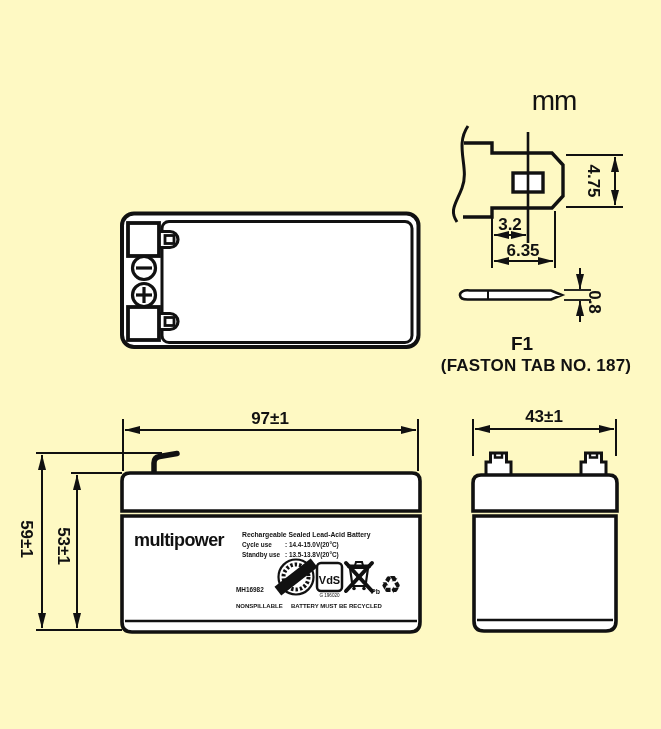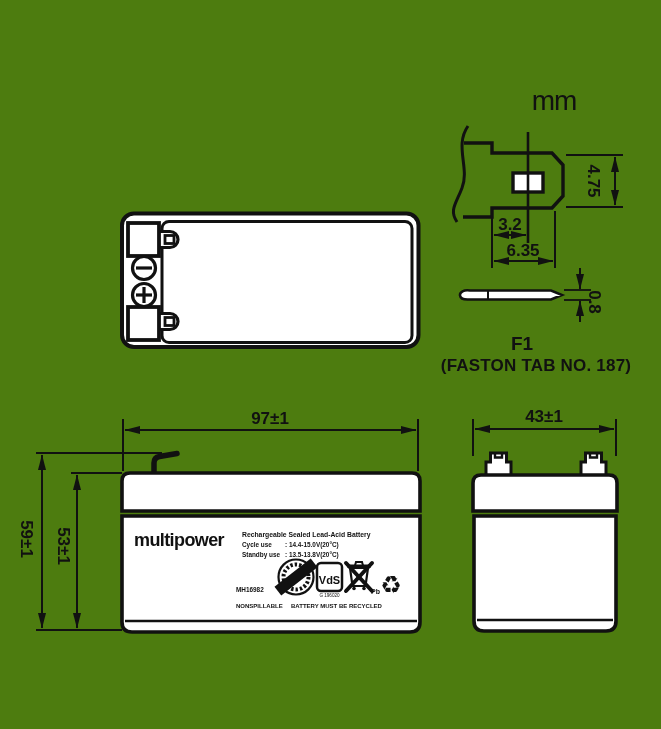--- a/index.html
+++ b/index.html
@@ -1,16 +1,16 @@
 <!DOCTYPE html>
 <html><head>
 <meta charset="utf-8">
 <style>
   html,body{margin:0;padding:0;background:#fff;}
-  .canvas{position:relative;width:661px;height:729px;background:#4d7c0f;overflow:hidden;
+  .canvas{position:relative;width:661px;height:729px;background:#fef9c3;overflow:hidden;
           font-family:"Liberation Sans","DejaVu Sans",sans-serif;}
   svg{position:absolute;left:0;top:0;}
   svg text{fill:#111;}
   .dim-text{font-size:17px;font-weight:bold;}
   .unit{font-size:28px;letter-spacing:-1px;}
   .cap-main{font-size:19px;font-weight:bold;}
   .cap-sub{font-size:17px;font-weight:bold;letter-spacing:.2px;}
   .brand{font-size:18px;font-weight:bold;letter-spacing:-.6px;}
   .lbl-big{font-size:6.8px;font-weight:bold;}
   .lbl{font-size:6.4px;font-weight:bold;}

